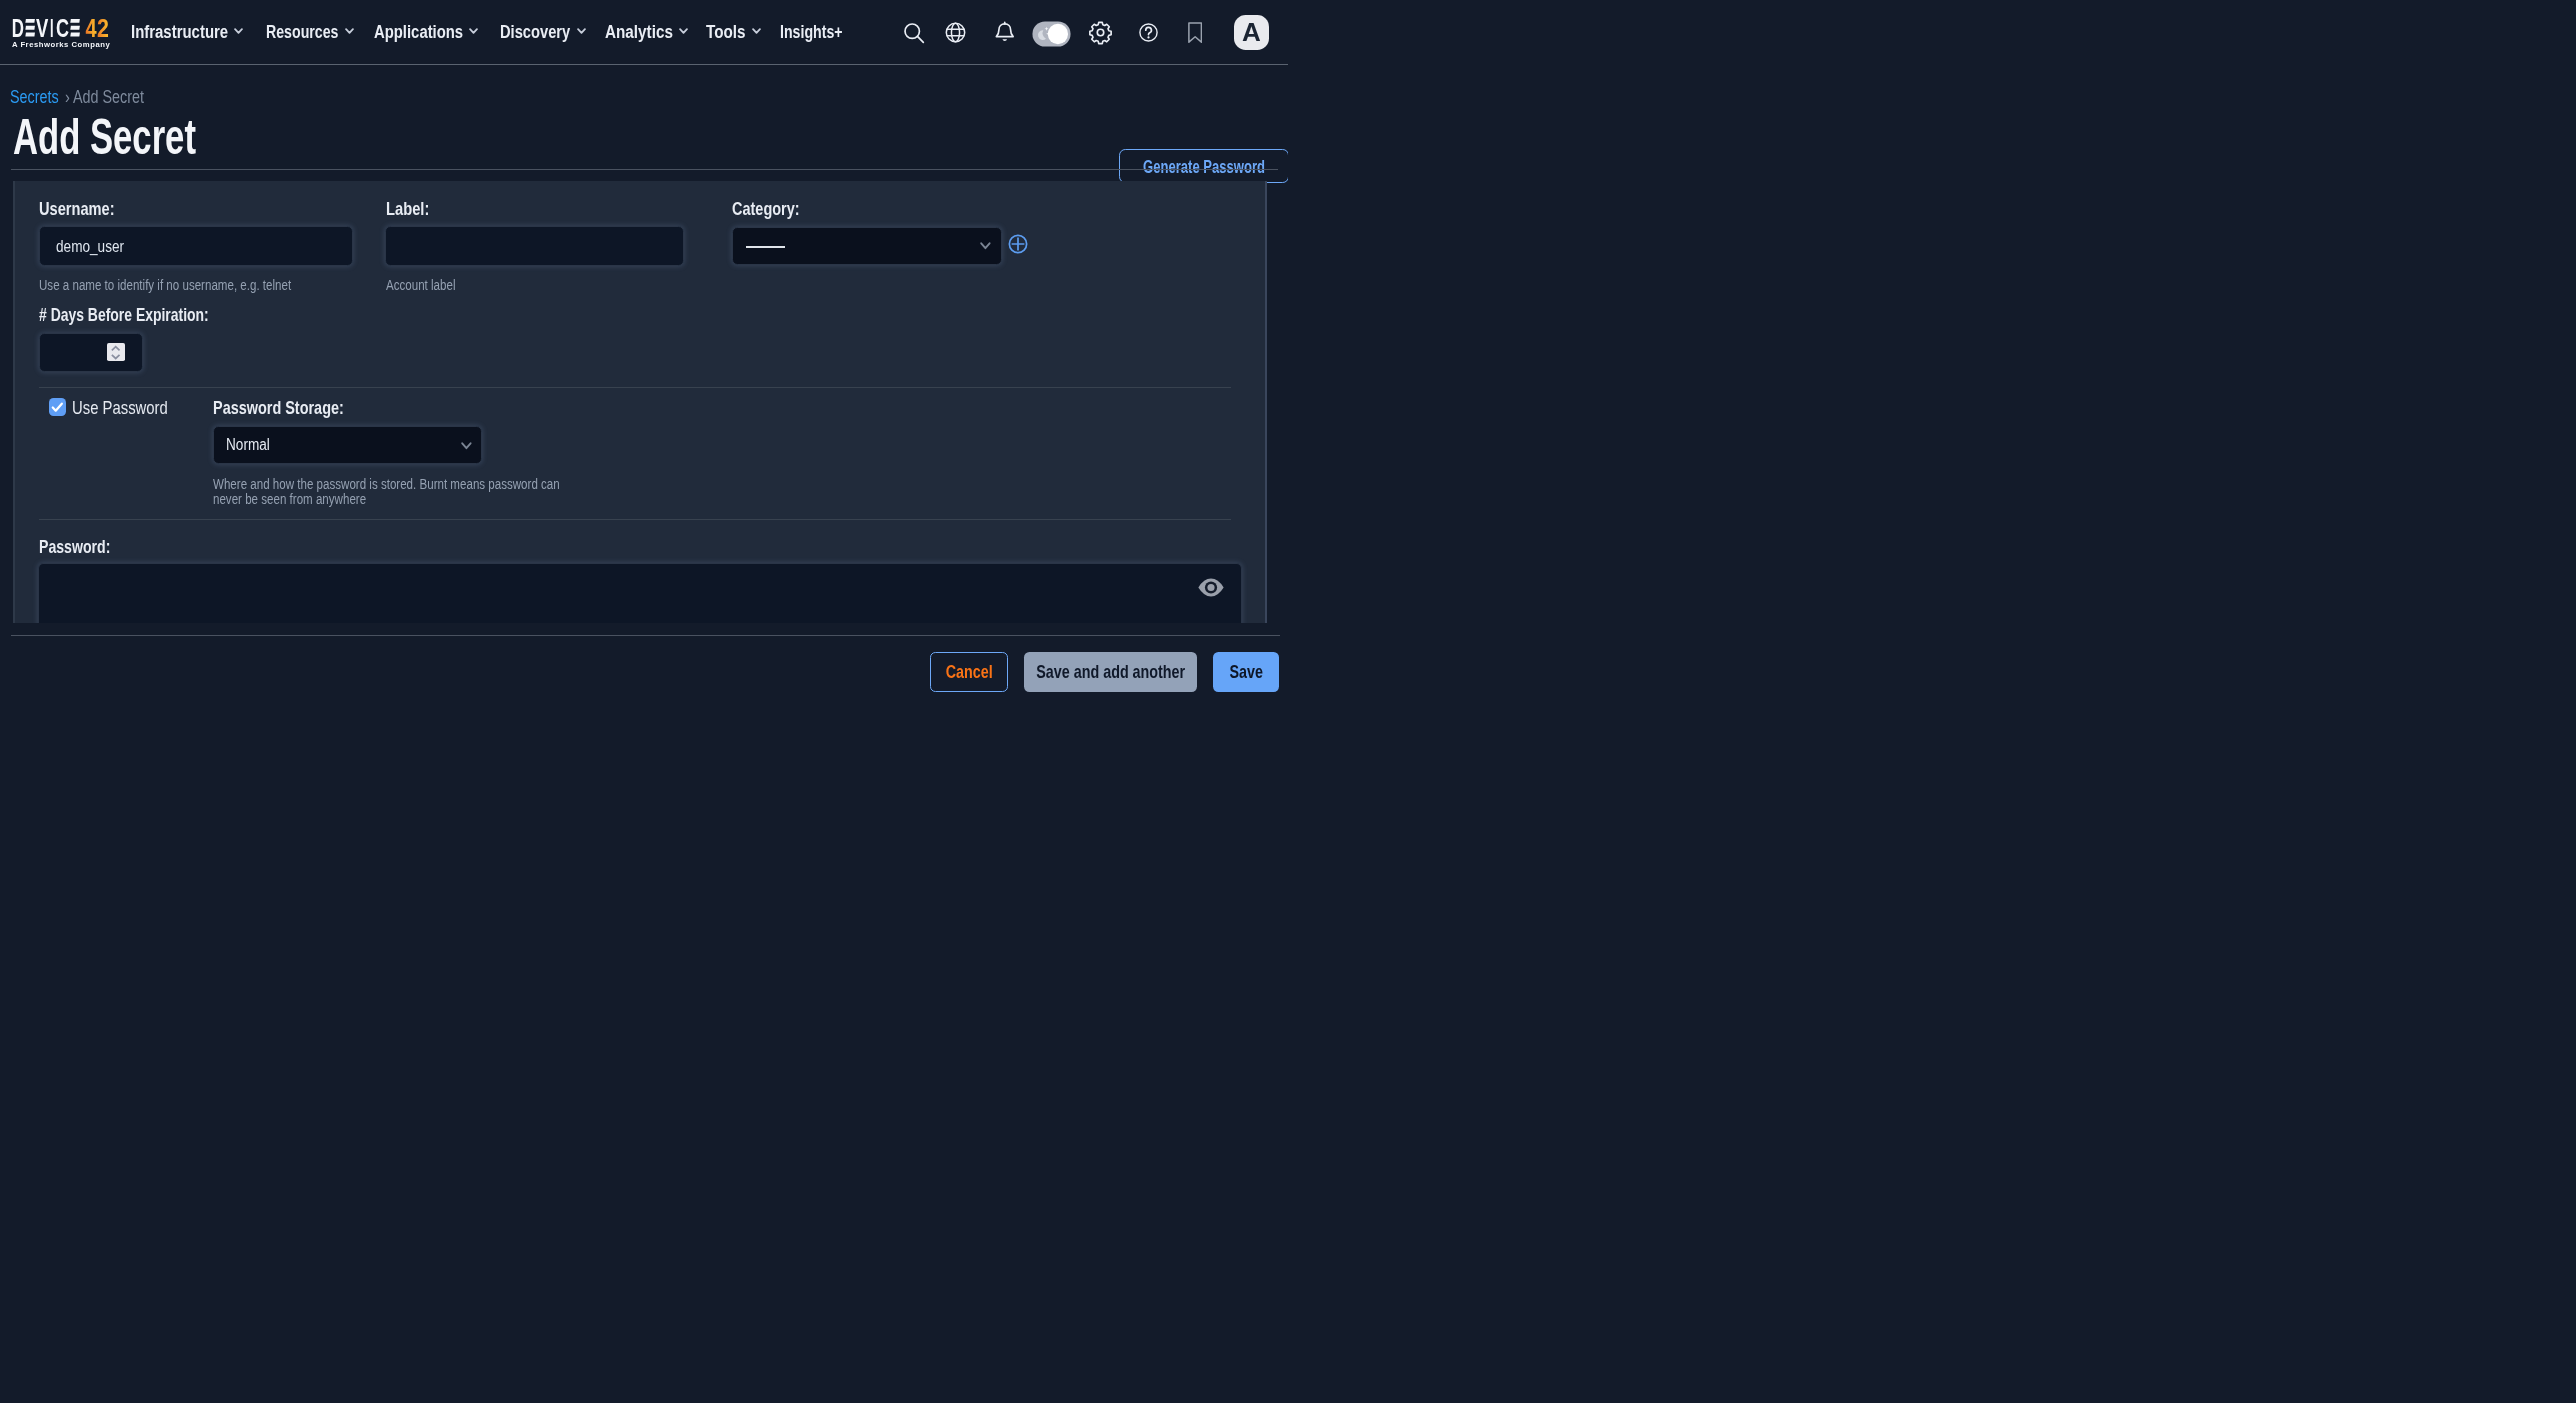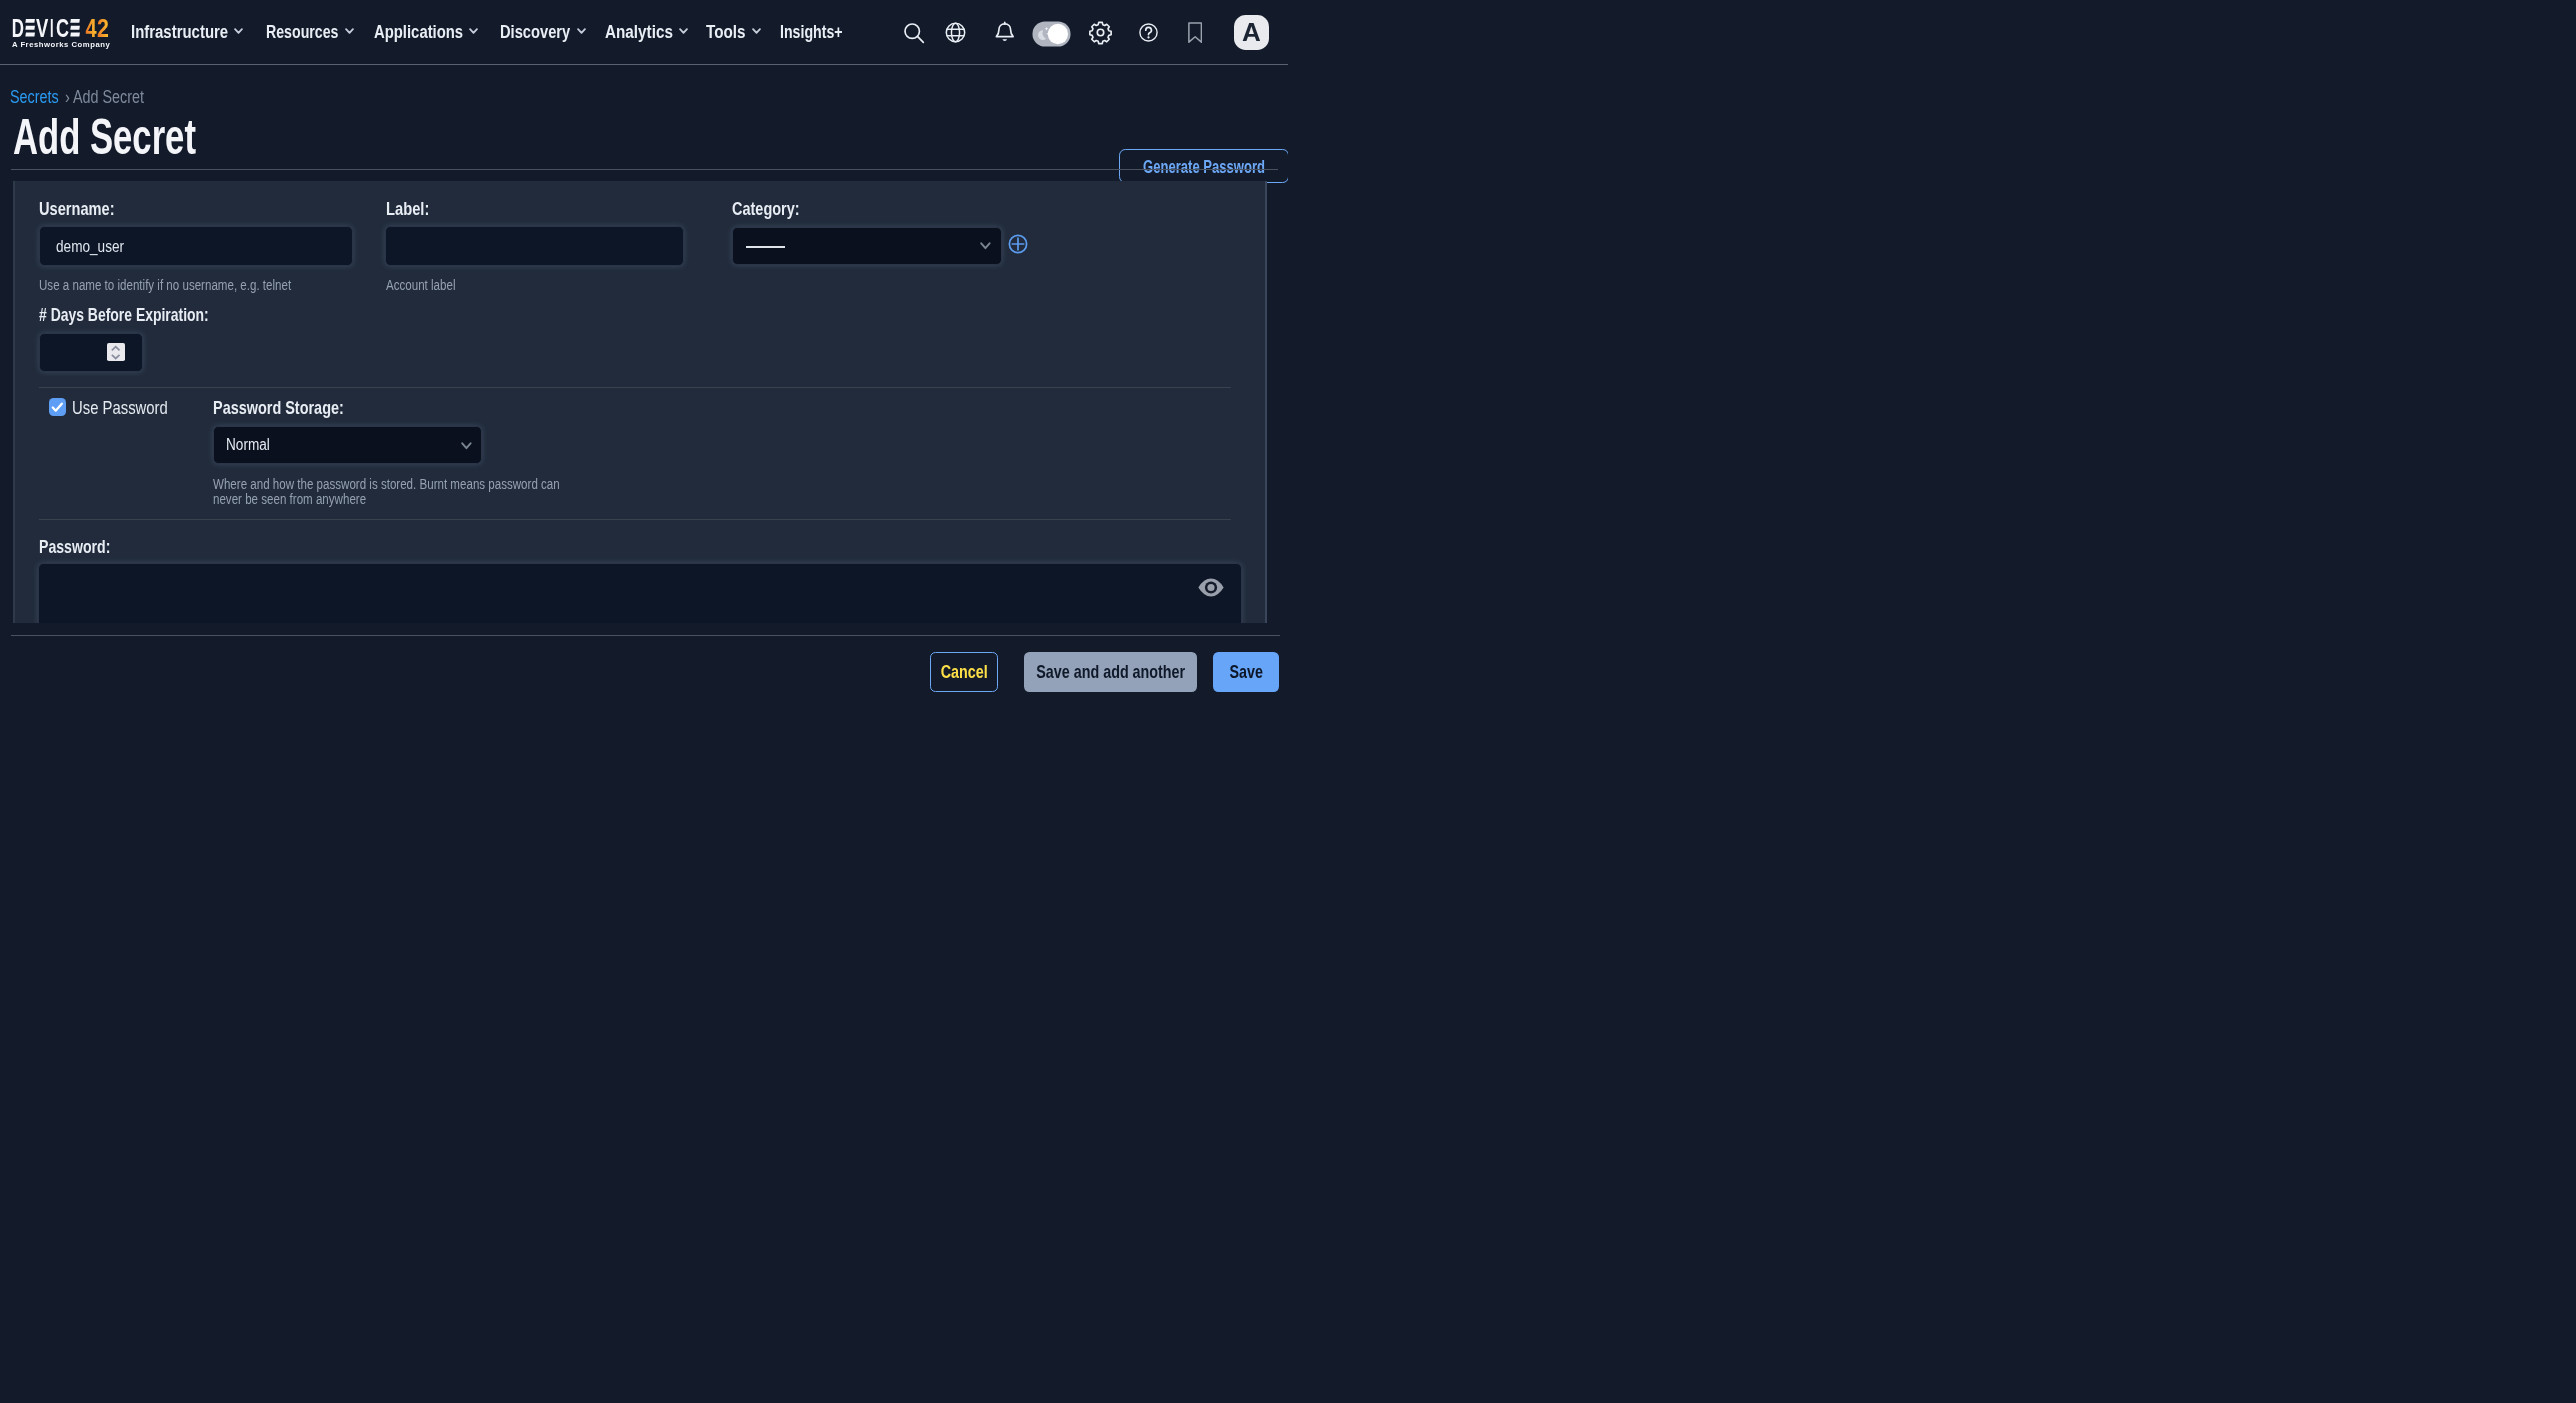--- a/index.html
+++ b/index.html
@@ -41,21 +41,21 @@
   .help { position:absolute; font-size:15.2px; color:#95a1b2; line-height:15px;
           white-space:nowrap; transform:scaleX(0.762); transform-origin:left top; }
   .divider { position:absolute; left:39px; width:1192px; height:0.9px; background:#38424f; }
   .schev { position:absolute; }
 
   
   .hr-foot { position:absolute; left:10.8px; top:635px; width:1269px; height:0.9px; background:#4a5260; }
   .btn { position:absolute; top:652px; height:40px; border-radius:5.4px;
          display:flex; align-items:center; justify-content:center; }
   .btn span { font-size:19px; font-weight:700; transform:scaleX(0.754); white-space:nowrap; }
-  .b-cancel { left:930px; width:68px; border:1.3px solid #6da8f7; color:#fde047; background:transparent; }
+  .b-cancel { left:930px; width:78px; border:1.3px solid #6da8f7; color:#f97316; background:transparent; }
   .b-saa { left:1024px; width:173px; background:#93a2b8; color:#10192a; }
   .b-save { left:1213px; width:66px; background:#66a5f8; color:#0d1627; }
 </style>
 </head>
 <body>
 <div id="page">
 
 <header>
   <svg class="logo" width="102" height="39" viewBox="0 0 114 44" style="display:block">
     <defs>

